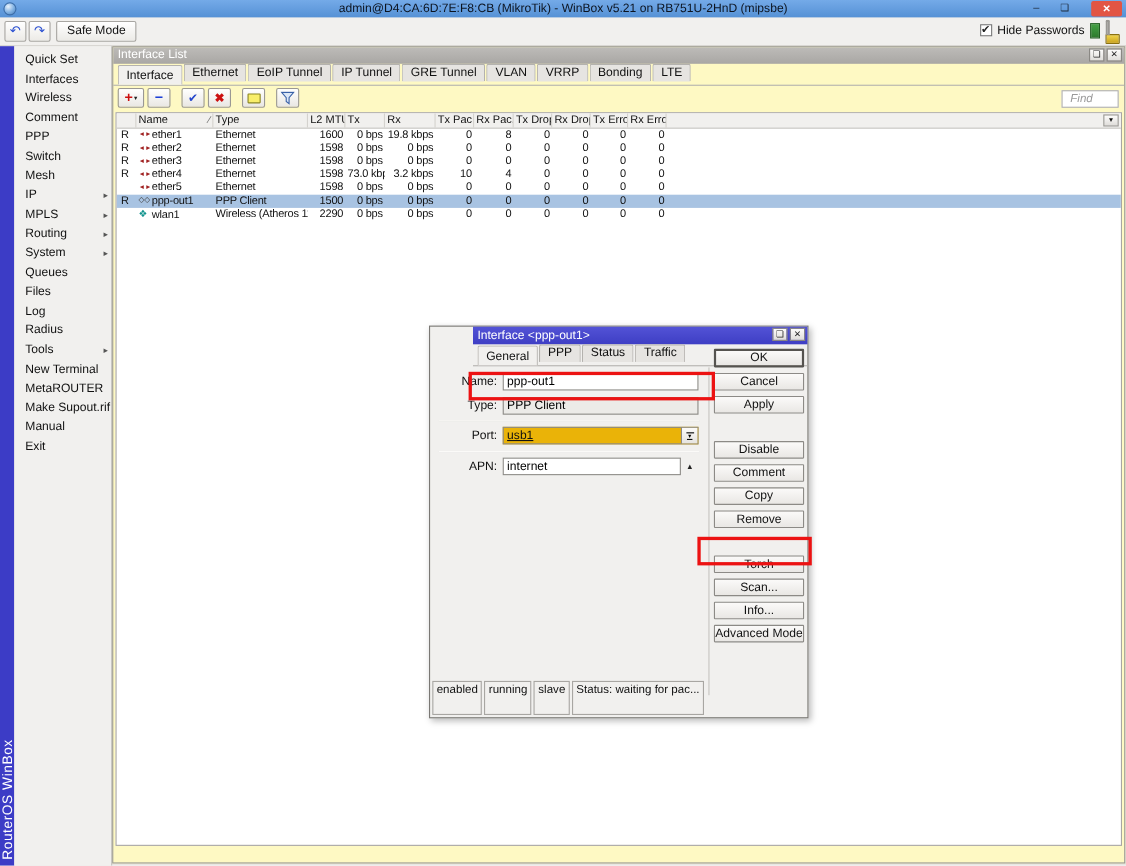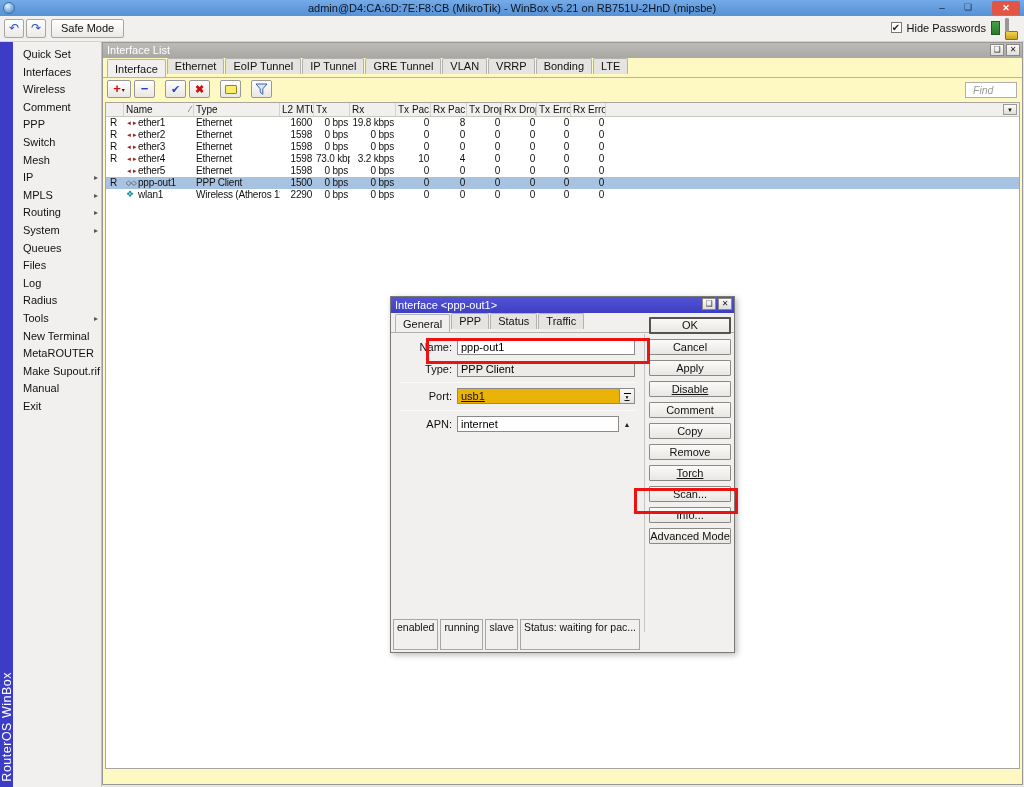--- a/index.html
+++ b/index.html
@@ -107,21 +107,21 @@
   .icn { display:inline-block; width:12px; }
   .icn.ether-icon::before { content:"\25C4\25BA"; font-size:6px; color:#a02020; position:relative; top:-1.5px; }
   .icn.ppp-icon::before { content:"\25C7\25C7"; font-size:7px; color:#444; position:relative; top:-1px; }
   .icn.wlan-icon::before { content:"\2756"; font-size:9px; color:#12948e; position:relative; top:-1px; }
 
   #win-status { position:absolute; left:2px; right:2px; bottom:1px; height:13px; background:#f1f0ee;
     font-size:10.5px; line-height:13px; padding-left:4px; }
 
   
   #dialog { position:absolute; left:390px; top:254px; width:345px; height:357px; background:#f1f0ee;
-    border:1px solid #7a7874; box-shadow:2px 2px 6px rgba(0,0,0,.28); z-index:10; }
+    border:1px solid #7a7874; box-shadow:2px 2px 6px rgba(0,0,0,.28); z-index:10;padding-left:39px; }
   #dlg-title { height:16px; background:linear-gradient(#5353d6,#3e3ec4); color:#fff;
     line-height:16px; padding-left:4px; position:relative; font-size:11px; }
   #dlg-tabs { height:20px; }
   #form-panel { position:absolute; left:2px; top:37px; width:252px; bottom:20px;
     border-right:1px solid #c6c4c0; }
   .frow { position:absolute; left:0; width:100%; height:16px; display:flex; align-items:center; }
   .flabel { width:64px; text-align:right; padding-right:5px; }
   .finput { height:16px; border:1px solid #8c8a86; background:#fff; font-size:11px;
     padding:0 3px; font-family:"Liberation Sans",sans-serif; width:178px; }
   .finput.ro { background:#ecebe8; }
@@ -135,21 +135,21 @@
   #dd-btn .bar { width:7px; height:1px; background:#000; margin-bottom:1px; }
   #dd-btn .tri { font-size:5px; line-height:4px; color:#000; }
   .spin { width:16px; text-align:center; font-size:7px; color:#222; cursor:pointer; }
   .sep { position:absolute; left:6px; right:8px; height:1px; background:#d8d6d2;
     border-bottom:1px solid #fbfaf8; }
   #btn-col { position:absolute; left:258px; top:20px; width:82px; display:flex; flex-direction:column; }
   .dbtn { height:16px; border:1px solid #8c8a86; border-radius:1px;
     background:linear-gradient(#fbfaf9,#e9e7e4); font-size:11px; line-height:14px;
     text-align:center; margin-bottom:5px; cursor:pointer; white-space:nowrap; }
   .dbtn.default { border:2px solid #55534f; height:17px; line-height:13px; }
-  .dbtn.gap { margin-top:0;text-decoration:underline; }
+  .dbtn.gap { margin-top:20px; }
   #dlg-footer { position:absolute; left:2px; right:14px; bottom:2px; height:31px; display:flex; gap:2px; }
   .fcell { border:1px solid #a8a6a2; background:#f1f0ee; font-size:10.5px; line-height:14px;
     padding:0 3px; overflow:hidden; white-space:nowrap; }
 
   
   .annot { position:absolute; border:3px solid #ec1212; pointer-events:none; z-index:50; }
   #annot-port { left:426px; top:338px; width:224px; height:26px; }
   #annot-adv { left:634px; top:488px; width:104px; height:26px; }
 </style>
 </head>

